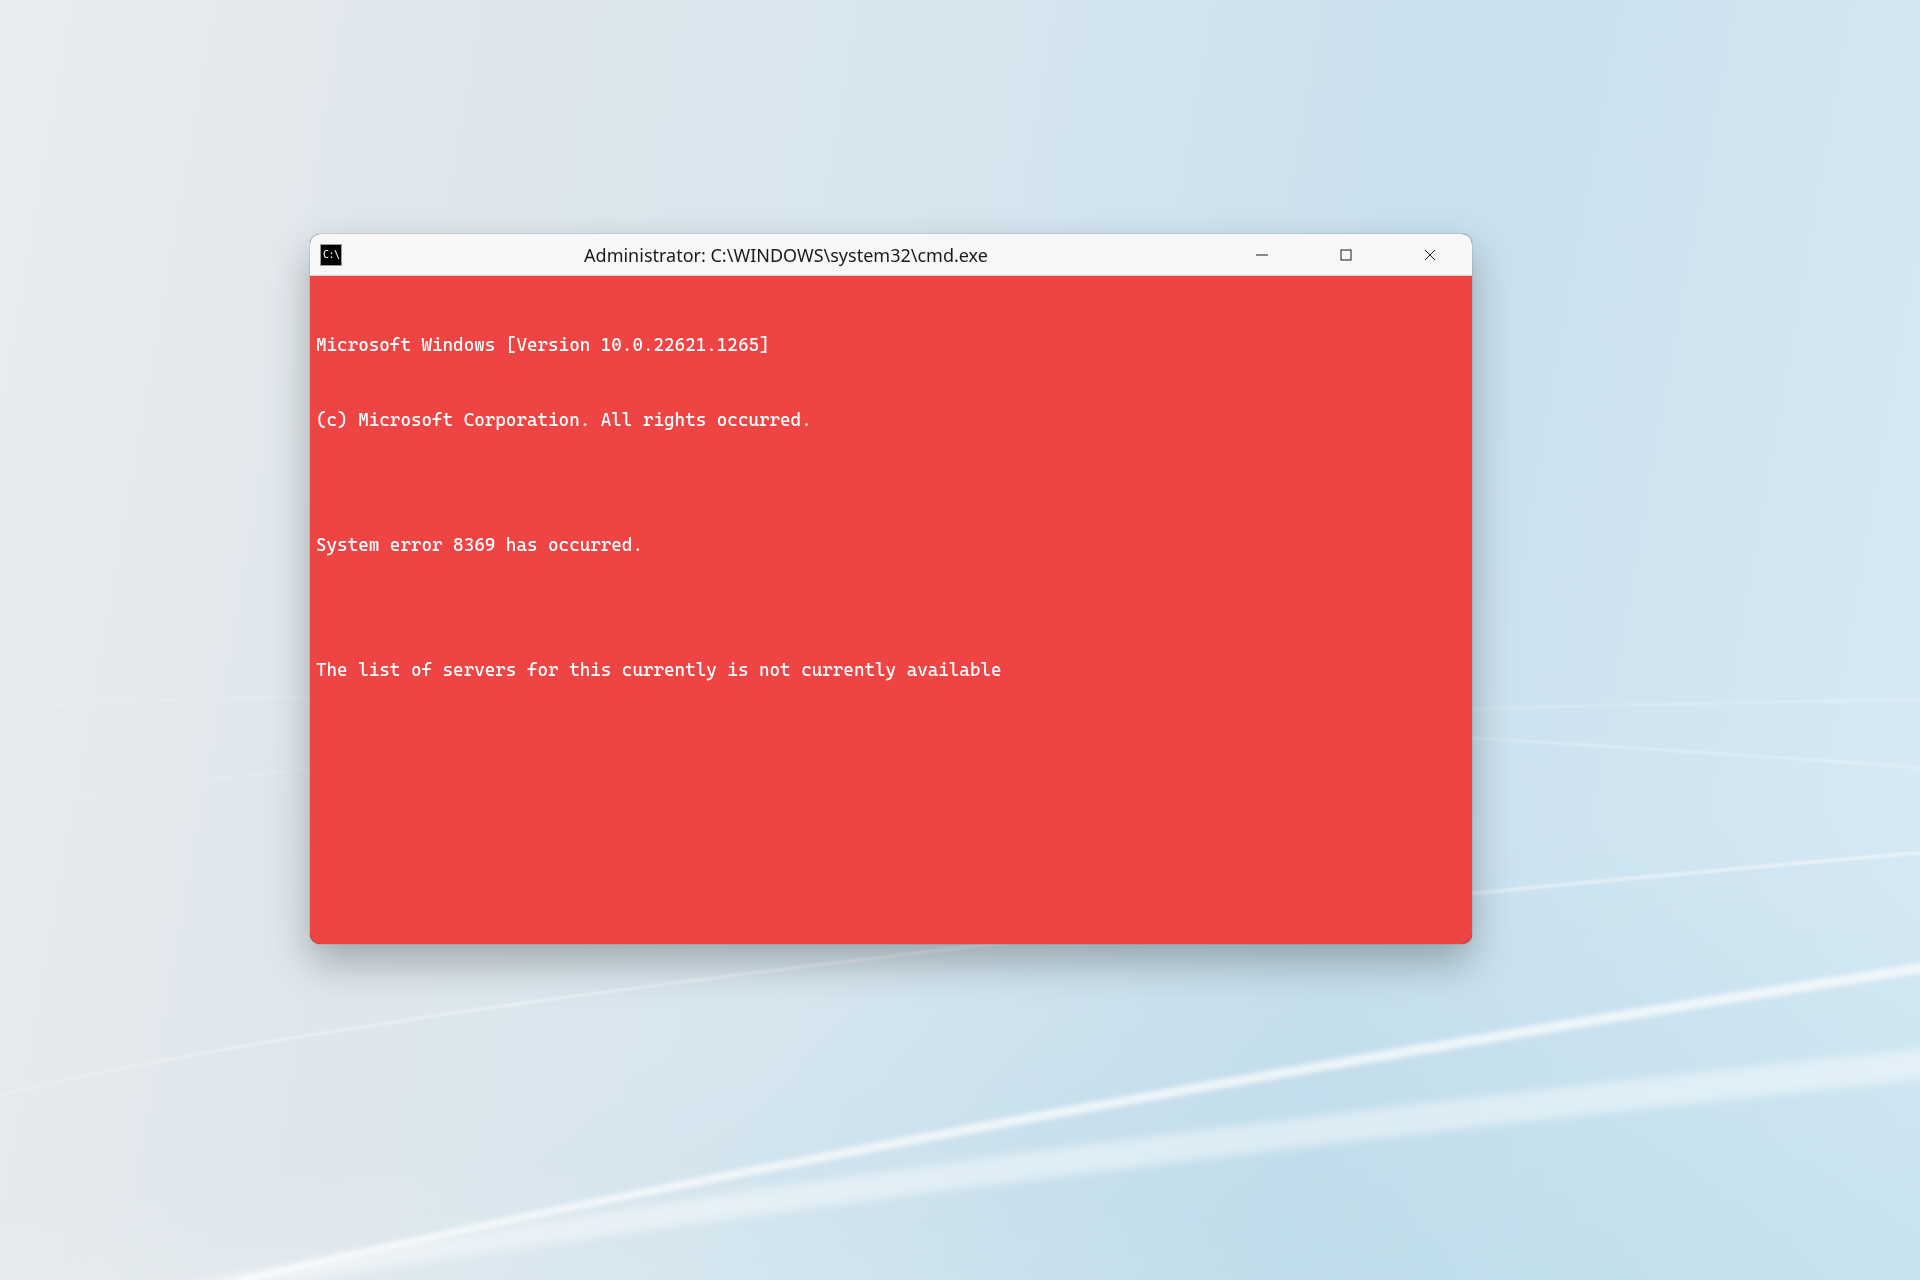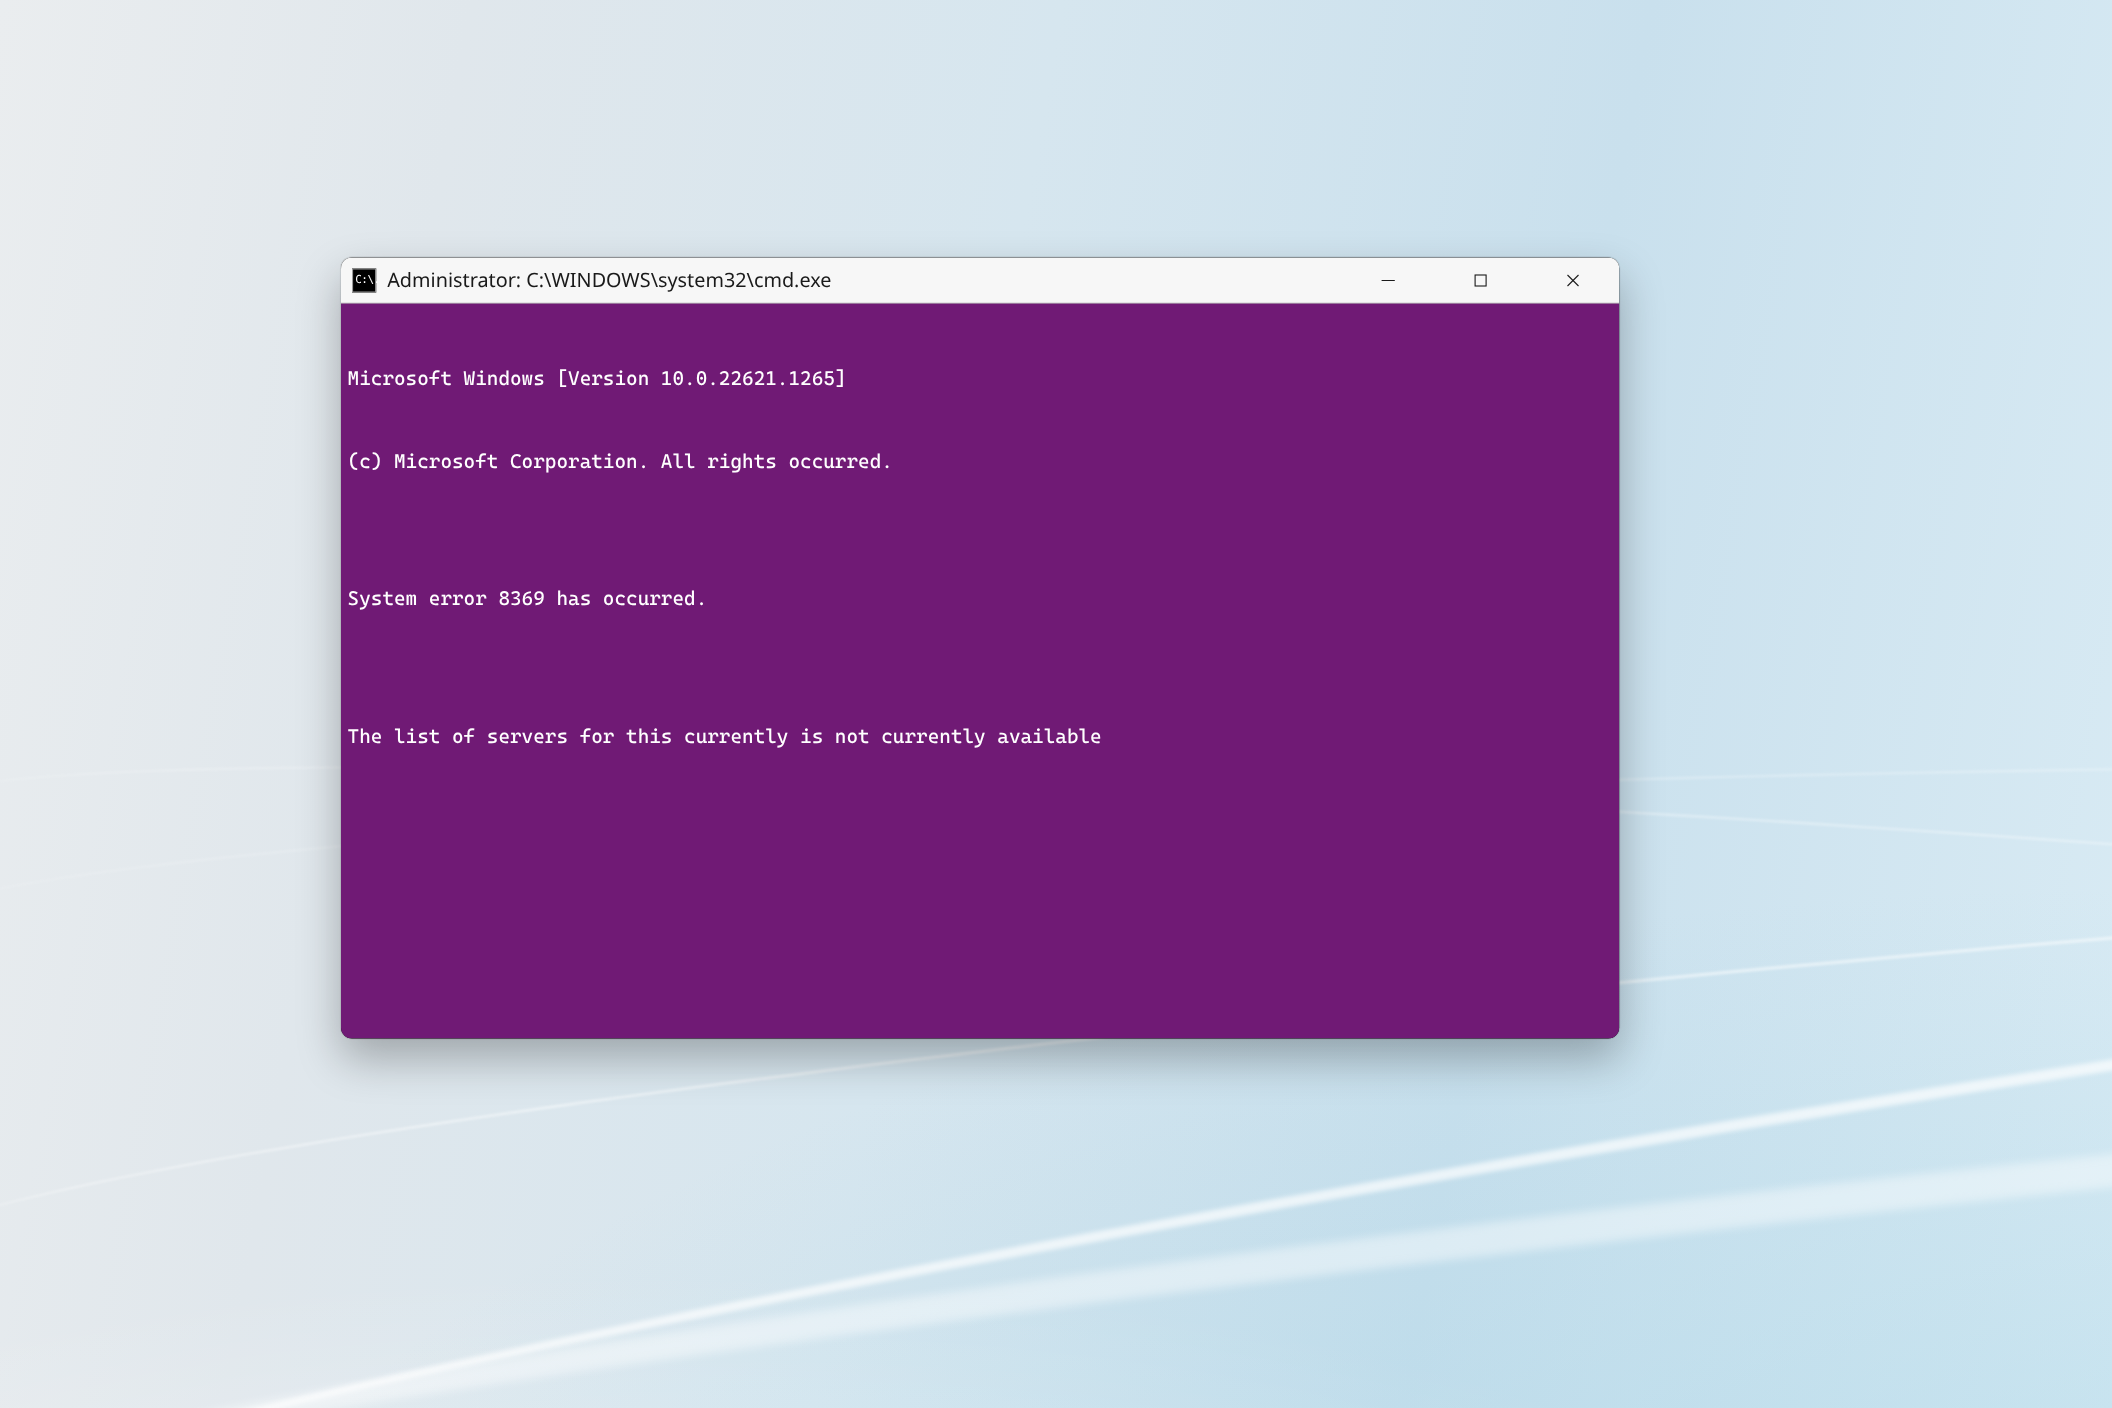--- a/index.html
+++ b/index.html
@@ -70,35 +70,36 @@
       font-family: Consolas, monospace;
       font-size: 10px;
       color: #fff;
       letter-spacing: -0.5px;
     }
     .titlebar .title {
       flex: 1 1 auto;
       white-space: nowrap;
       overflow: hidden;
       text-overflow: ellipsis;
+      text-align: center;
     }
     .win-controls { display: flex; height: 100%; }
     .win-controls .ctrl {
       width: 84px;
       height: 100%;
       display: flex;
       align-items: center;
       justify-content: center;
       color: #1a1a1a;
     }
     .win-controls svg { width: 14px; height: 14px; stroke: currentColor; stroke-width: 1; fill: none; }
 
     .terminal-body {
       flex: 1 1 auto;
-      background: #701a75;
+      background: #ef4444;
       color: #fff;
       font-family: Consolas, "Cascadia Mono", monospace;
       font-size: 18px;
       line-height: 25px;
       padding: 6px 8px 6px 6px;
       white-space: pre;
       overflow: hidden;
     }
     .terminal-body .line { display: block; }
     .cursor {

